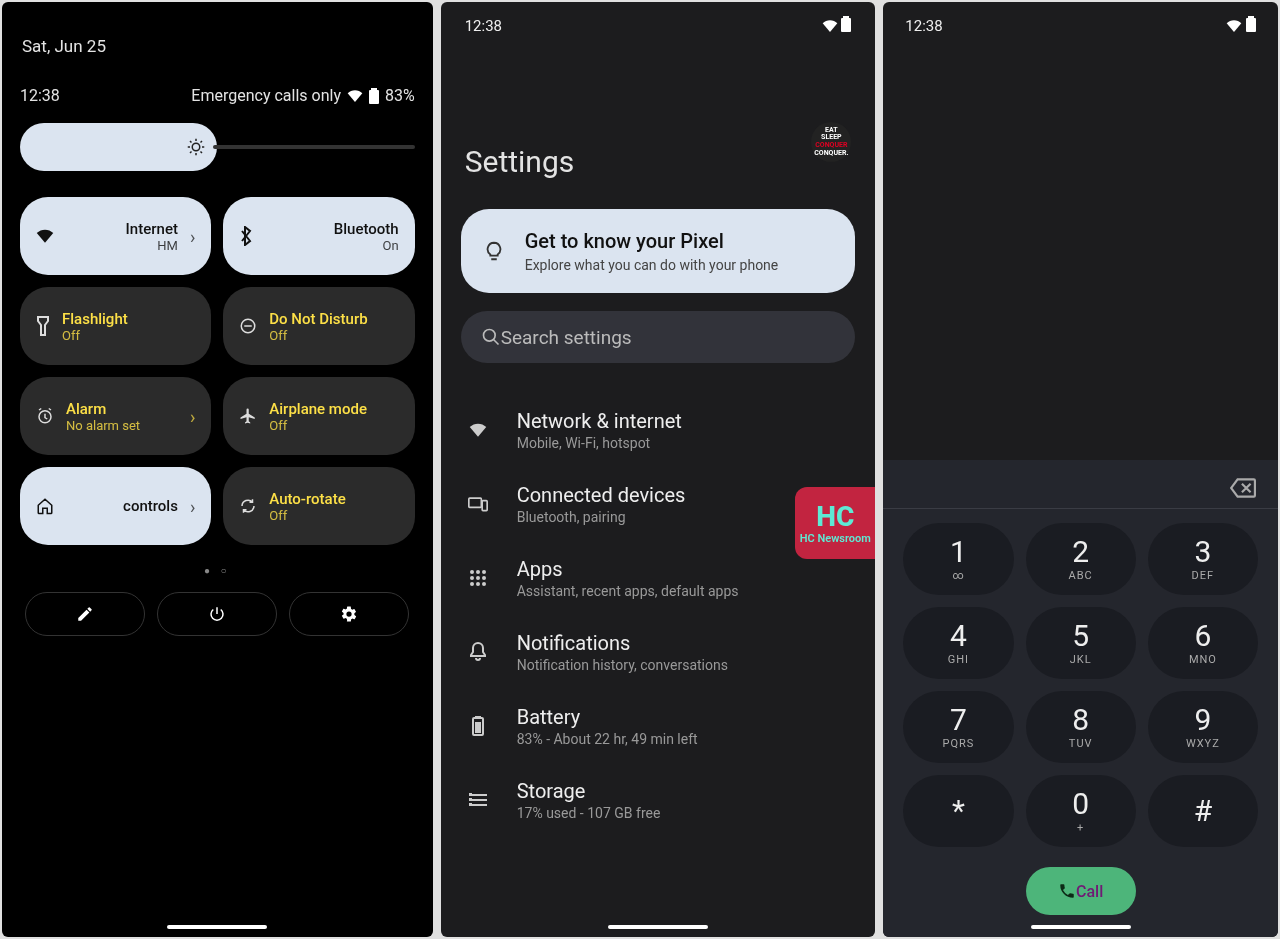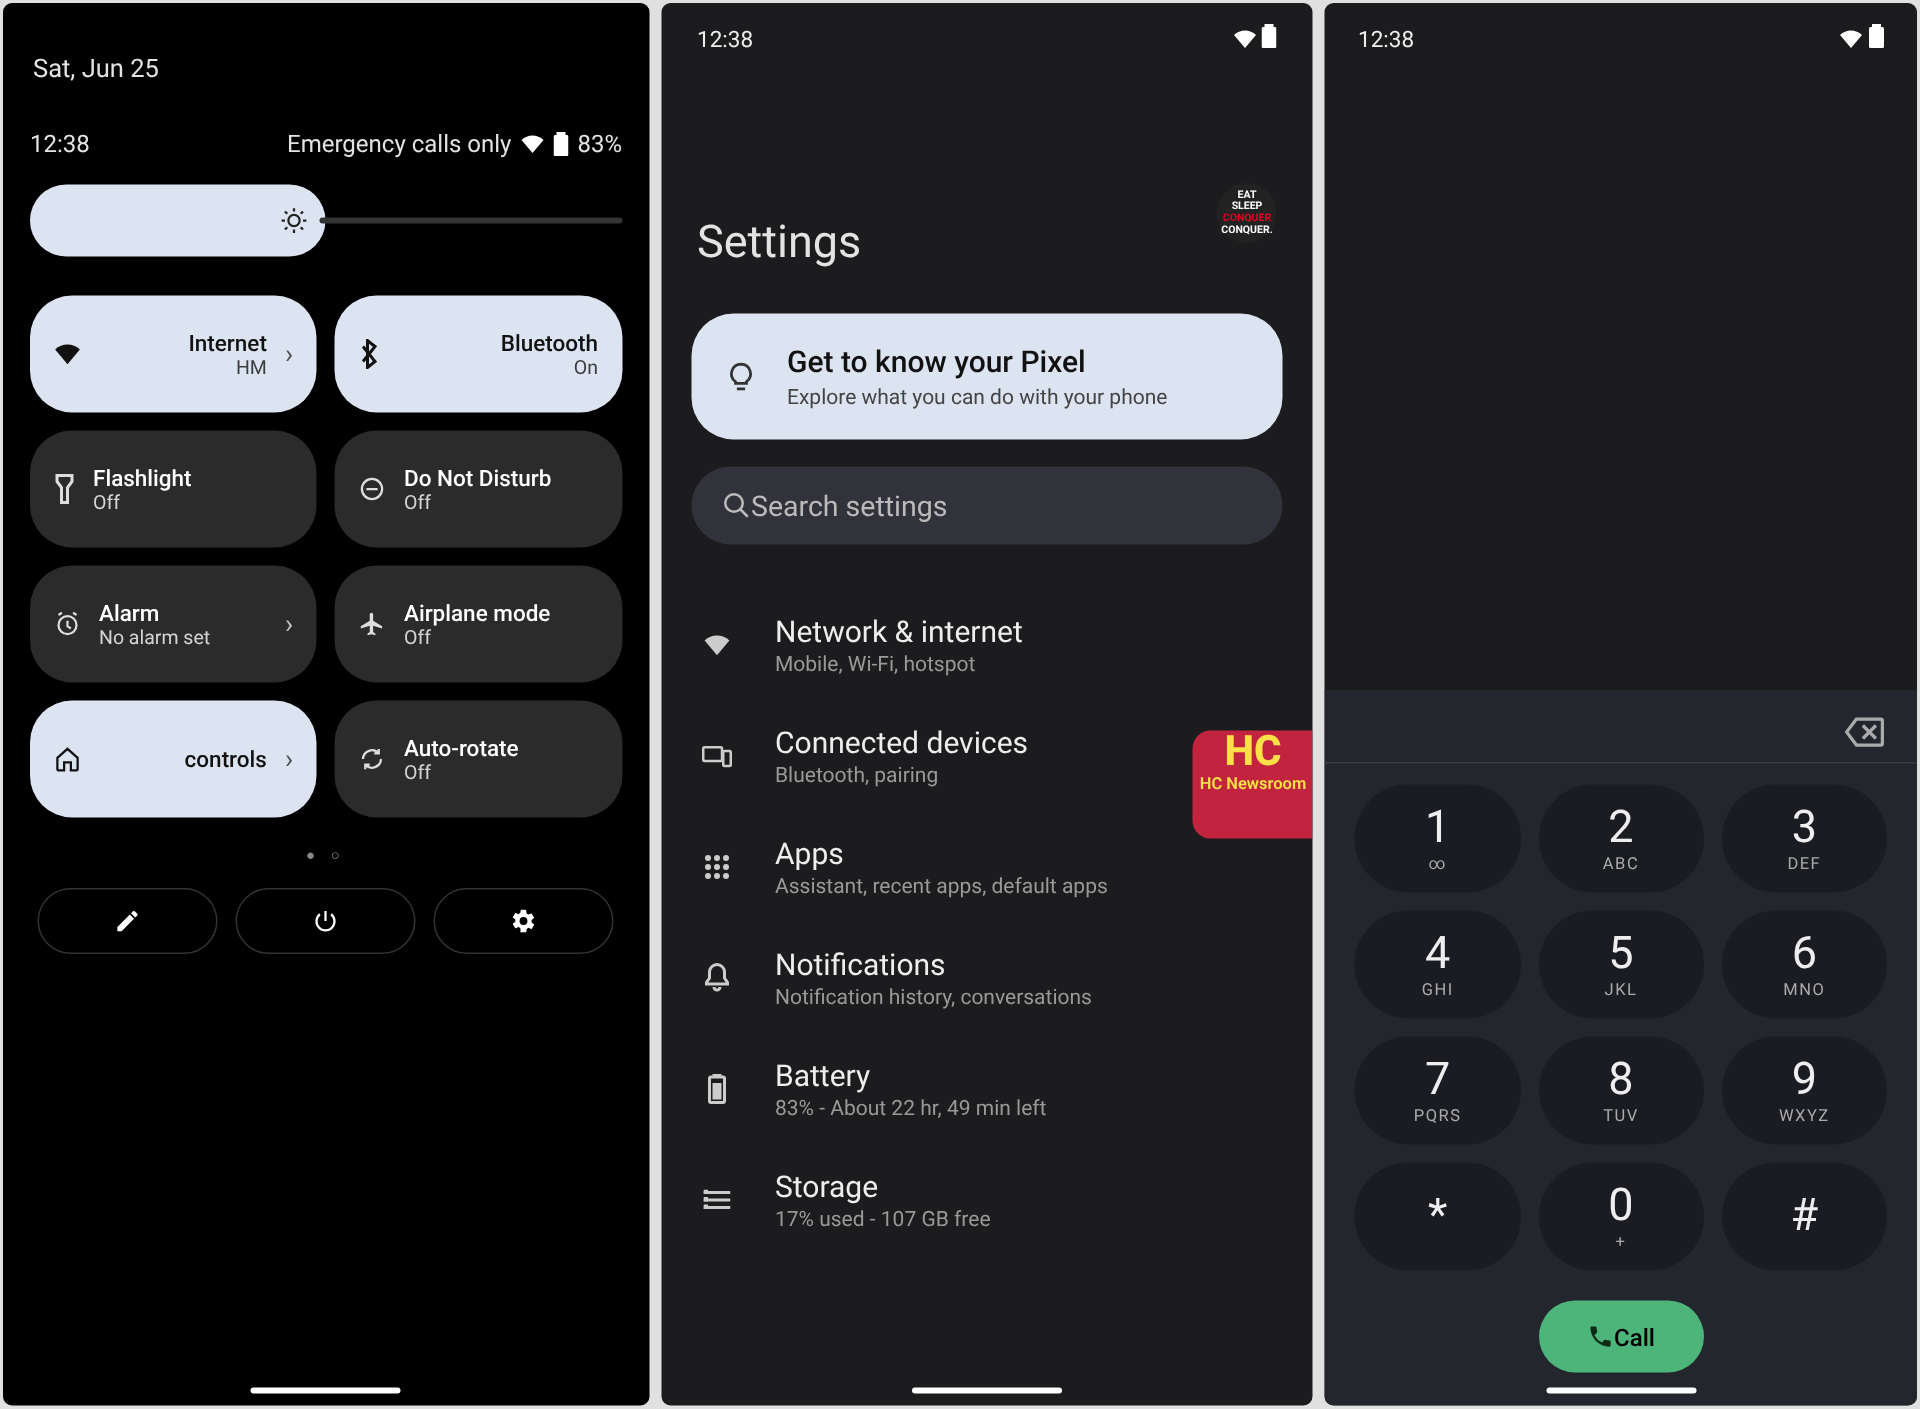--- a/index.html
+++ b/index.html
@@ -31,21 +31,21 @@
   .p1 .brightness .filled {
     width:50%; height:100%; background:#dbe4f0; border-radius:30px;
     display:flex; justify-content:flex-end; align-items:center; padding-right:12px;
   }
   .p1 .brightness .track { flex:1; height:4px; background:#333; border-radius:2px; margin-left:-4px; }
   .p1 .tilegrid { display:grid; grid-template-columns:1fr 1fr; gap:12px; margin-bottom:20px; }
   .p1 .tile {
     border-radius:28px; padding:14px 16px; display:flex; align-items:center; gap:12px; height:78px;
   }
   .p1 .tile.on { background:#dbe4f0; color:#111;text-align:right; }
-  .p1 .tile.off { background:#2b2b2b; color:#ffffff; }
+  .p1 .tile.off { background:#2b2b2b; color:#fde047; }
   .p1 .tile .tiletext { flex:1; }
   .p1 .tile .tiletitle { font-size:15px; font-weight:500; }
   .p1 .tile .tilesub { font-size:13px; opacity:.8; }
   .p1 .tile .chev { font-size:18px; opacity:.7; }
   .p1 .pagedots { text-align:center; font-size:10px; color:#888; letter-spacing:4px; margin-bottom:16px; }
   .p1 .btnrow { display:flex; gap:12px; justify-content:center; }
   .p1 .roundbtn {
     width:120px; height:44px; border:1px solid #333; border-radius:30px;
     display:flex; align-items:center; justify-content:center; color:#fff;
   }
@@ -69,42 +69,42 @@
     background:#32333a; border-radius:30px; height:52px; display:flex; align-items:center;
     padding:0 20px; color:#bbb; font-size:19px; margin-bottom:30px;
   }
   .p2 .row { display:flex; align-items:center; gap:28px; padding:16px 6px; }
   .p2 .row .rico { width:22px; display:flex; justify-content:center; color:#ccc; }
   .p2 .row .rtitle { font-size:20px; color:#eee; }
   .p2 .row .rsub { font-size:14px; color:#999; margin-top:2px; }
   .hc-badge {
     position:absolute; right:0; top:485px; width:80px; height:72px;
     background:#c22440; border-radius:12px 0 0 12px;
-    color:#fde047; font-weight:800; display:flex; flex-direction:column; align-items:center; 
+    color:#5eead4; font-weight:800; display:flex; flex-direction:column; align-items:center; justify-content:center;
     font-size:28px; line-height:1;margin-left:44px;
   }
   .hc-badge .small { font-size:11px; font-weight:600; margin-top:2px; }
   
   .p3 { background:#1c1c1e; display:flex; flex-direction:column; }
   .p3 .topstatus { display:flex; justify-content:space-between; align-items:center; font-size:15px; padding:14px 22px 0; color:#eee; }
   .p3 .spacer { flex:1; }
   .p3 .dialer {
     background:#24262d; padding-top:10px;
   }
   .p3 .bsrow { display:flex; justify-content:flex-end; padding:8px 22px 10px; color:#aaa; border-bottom:1px solid #3a3c44; }
   .p3 .keys { display:grid; grid-template-columns:repeat(3,1fr); gap:12px; padding:14px 20px 8px; }
   .p3 .key {
     background:#1a1c22; border-radius:36px; height:72px;
     display:flex; flex-direction:column; align-items:center; justify-content:center;
   }
   .p3 .key .dig { font-size:30px; color:#eee; line-height:1; }
   .p3 .key .lab { font-size:11px; color:#aaa; margin-top:2px; letter-spacing:1px; }
   .p3 .callbtn {
     margin:12px auto 22px; width:110px; height:48px; background:#4db57a; border-radius:28px;
-    display:flex; align-items:center; justify-content:center; color:#000000; font-size:16px; font-weight:500;
+    display:flex; align-items:center; justify-content:center; color:#701a75; font-size:16px; font-weight:500;
   }
   svg { display:block; }
 </style>
 </head>
 <body>
 
 <div class="phone p1">
   <div class="date">Sat, Jun 25</div>
   <div class="statusline">
     <span>12:38</span>

